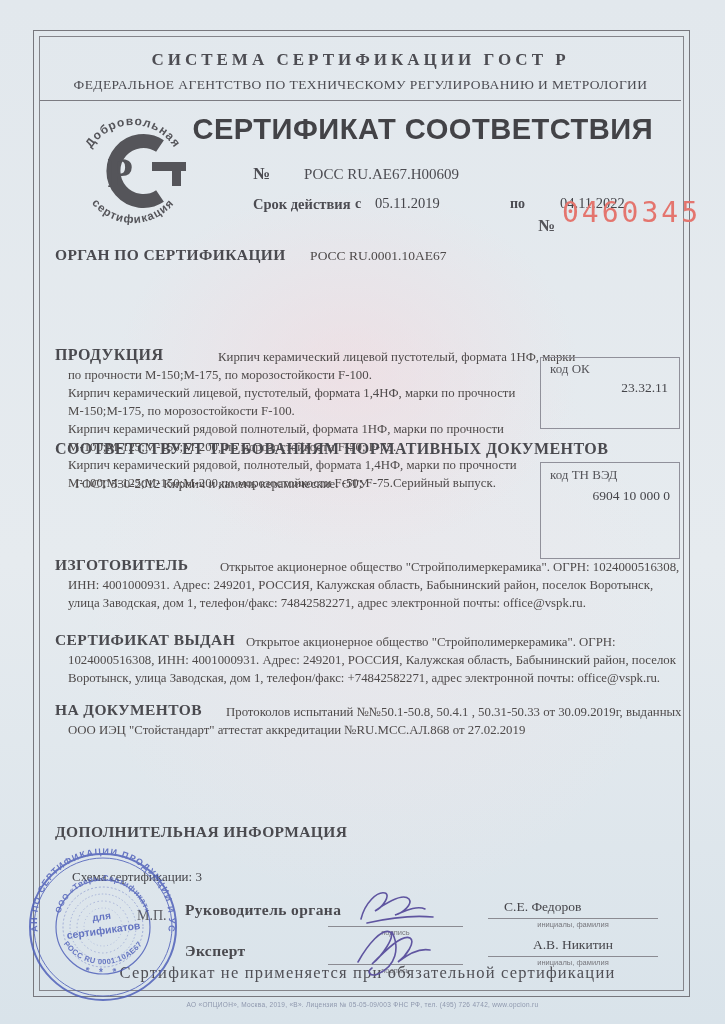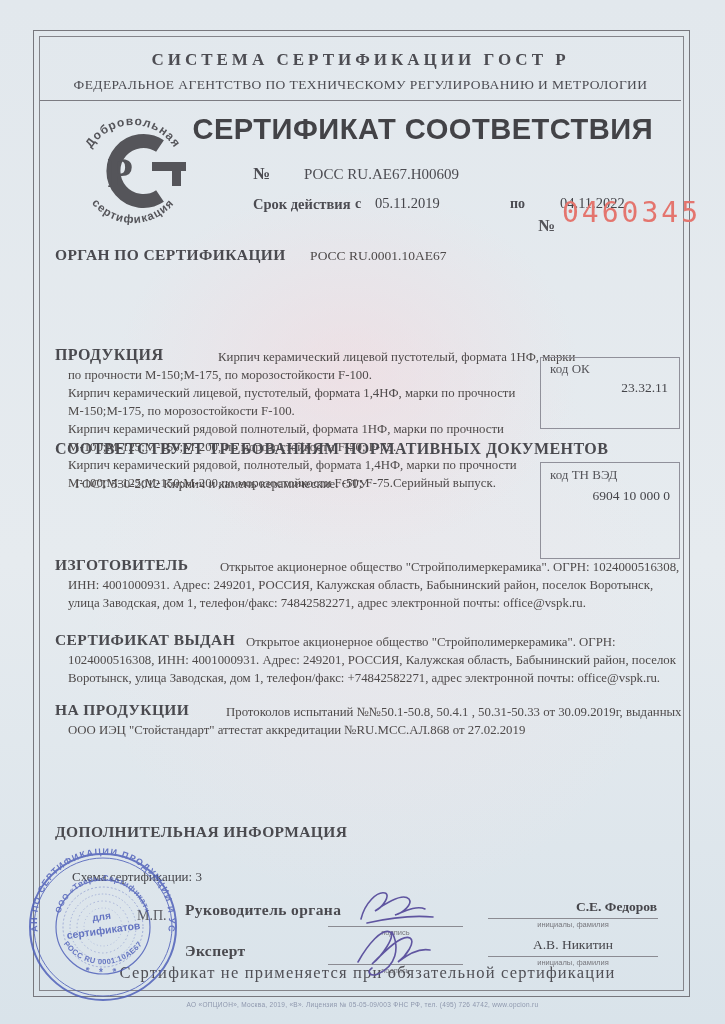--- a/index.html
+++ b/index.html
@@ -65,21 +65,21 @@
   .sig-line{border-bottom:1px solid #8b8b92;height:0;}
   .sig-line-1{left:328px;top:926px;width:135px;}
   .sig-line-2{left:328px;top:964px;width:135px;}
   .name-line-1{left:488px;top:918px;width:170px;}
   .name-line-2{left:488px;top:956px;width:170px;}
   .caption{font-family:"Liberation Sans","DejaVu Sans",sans-serif;font-size:7.5px;color:#77777d;text-align:center;}
   .cap-1{left:328px;top:928px;width:135px;}
   .cap-2{left:328px;top:966px;width:135px;}
   .cap-3{left:488px;top:920px;width:170px;}
   .cap-4{left:488px;top:958px;width:170px;}
-  .name-1{left:487px;top:899px;width:170px;text-align:right;font-size:13.5px;font-weight:bold;}
+  .name-1{left:504px;top:899px;width:170px;text-align:left;font-size:13.5px;}
   .name-2{left:488px;top:937px;width:170px;text-align:center;font-size:13.5px;}
   .sig-svg{z-index:3;}
   .footer-note{left:80px;top:963px;width:575px;text-align:center;font-size:16.5px;letter-spacing:1.2px;color:#505056;}
   .print-info{left:0;top:1001px;width:725px;text-align:center;
     font-family:"Liberation Sans","DejaVu Sans",sans-serif;font-size:6.5px;color:#8e97ad;letter-spacing:.3px;}
 </style>
 </head>
 <body>
 
 <div class="page">
@@ -143,21 +143,21 @@
   <div class="abs code-box code-tnved-box"></div>
   <div class="abs code-label code-tnved-label">код ТН ВЭД</div>
   <div class="abs code-tnved-value">6904 10 000 0</div>
 
   <div class="abs sec-label manuf-label">ИЗГОТОВИТЕЛЬ</div>
   <div class="abs body-text manuf-text">Открытое акционерное общество "Стройполимеркерамика". ОГРН: 1024000516308, ИНН: 4001000931. Адрес: 249201, РОССИЯ, Калужская область, Бабынинский район, поселок Воротынск, улица Заводская, дом 1, телефон/факс: 74842582271, адрес электронной почты: office@vspk.ru.</div>
 
   <div class="abs sec-label issued-label">СЕРТИФИКАТ ВЫДАН</div>
   <div class="abs body-text issued-text">Открытое акционерное общество "Стройполимеркерамика". ОГРН: 1024000516308, ИНН: 4001000931. Адрес: 249201, РОССИЯ, Калужская область, Бабынинский район, поселок Воротынск, улица Заводская, дом 1, телефон/факс: +74842582271, адрес электронной почты: office@vspk.ru.</div>
 
-  <div class="abs sec-label basis-label">НА ПРОДУКЦИИ</div>
+  <div class="abs sec-label basis-label">НА ДОКУМЕНТОВ</div>
   <div class="abs body-text basis-text">Протоколов испытаний №№50.1-50.8, 50.4.1 , 50.31-50.33 от 30.09.2019г, выданных ООО ИЭЦ "Стойстандарт" аттестат аккредитации №RU.МСС.АЛ.868 от 27.02.2019</div>
 
   <div class="abs sec-label addinfo-label">ДОПОЛНИТЕЛЬНАЯ ИНФОРМАЦИЯ</div>
   <div class="abs scheme-text">Схема сертификации: 3</div>
 
   <div class="abs mp-mark">М.П.</div>
 
   <svg class="abs stamp" width="170" height="170" viewBox="0 0 170 170">
     <defs>
       <path id="stampOuter" d="M 20,90 A 66,66 0 1 1 150,90"></path>

